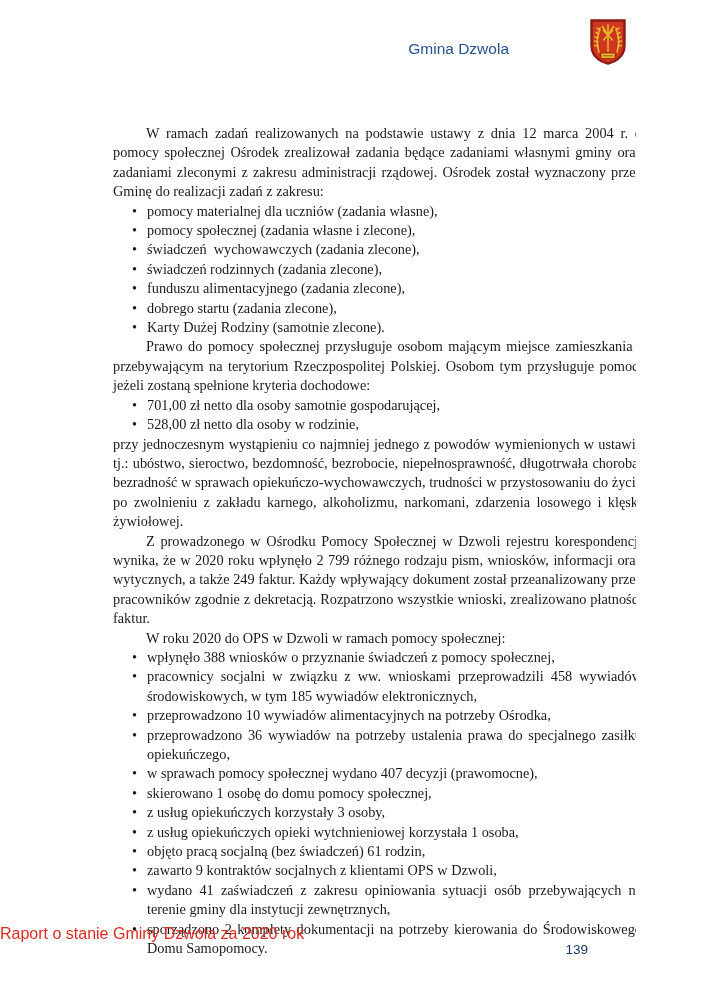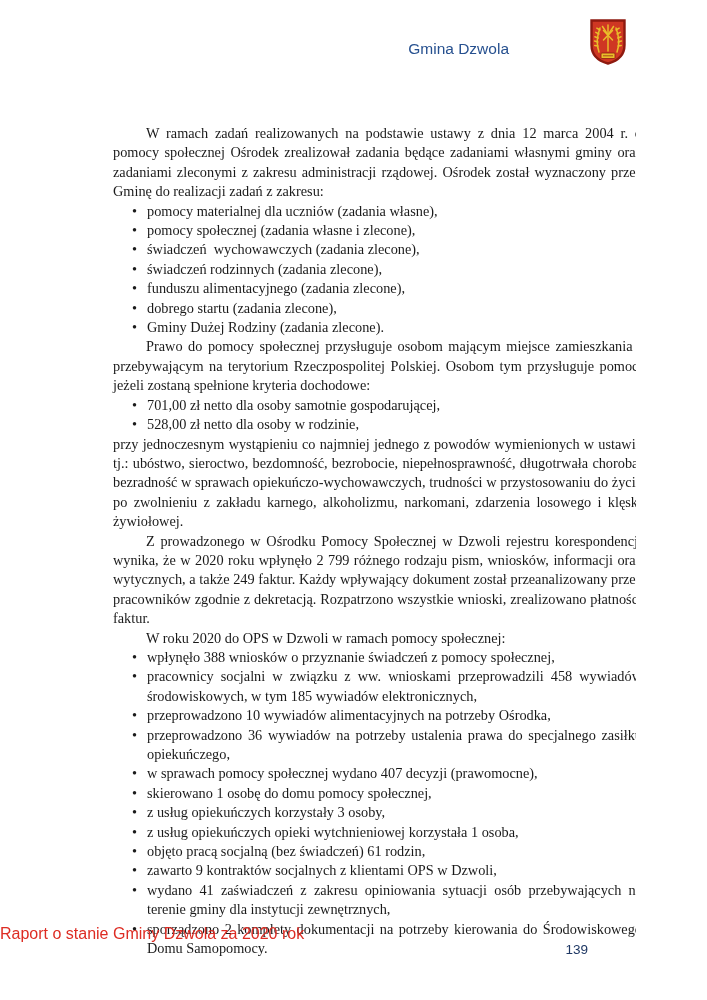--- a/index.html
+++ b/index.html
@@ -94,21 +94,21 @@
 
   <main class="body" id="content-root">
       <p class="para indent">W ramach zadań realizowanych na podstawie ustawy z dnia 12 marca 2004 r. o pomocy społecznej Ośrodek zrealizował zadania będące zadaniami własnymi gminy oraz zadaniami zleconymi z zakresu administracji rządowej. Ośrodek został wyznaczony przez Gminę do realizacji zadań z zakresu:</p>
       <ul class="bullets">
         <li>pomocy materialnej dla uczniów (zadania własne),</li>
         <li>pomocy społecznej (zadania własne i zlecone),</li>
         <li>świadczeń &nbsp;wychowawczych (zadania zlecone),</li>
         <li>świadczeń rodzinnych (zadania zlecone),</li>
         <li>funduszu alimentacyjnego (zadania zlecone),</li>
         <li>dobrego startu (zadania zlecone),</li>
-        <li>Gminy Dużej Rodziny (zadania zlecone).</li>
+        <li>Karty Dużej Rodziny (samotnie zlecone).</li>
       </ul>
       <p class="para indent">Prawo do pomocy społecznej przysługuje osobom mającym miejsce zamieszkania i przebywającym na terytorium Rzeczpospolitej Polskiej. Osobom tym przysługuje pomoc, jeżeli zostaną spełnione kryteria dochodowe:</p>
       <ul class="bullets">
         <li>701,00 zł netto dla osoby samotnie gospodarującej,</li>
         <li>528,00 zł netto dla osoby w rodzinie,</li>
       </ul>
       <p class="para">przy jednoczesnym wystąpieniu co najmniej jednego z powodów wymienionych w ustawie tj.: ubóstwo, sieroctwo, bezdomność, bezrobocie, niepełnosprawność, długotrwała choroba, bezradność w sprawach opiekuńczo-wychowawczych, trudności w przystosowaniu do życia po zwolnieniu z zakładu karnego, alkoholizmu, narkomani, zdarzenia losowego i klęski żywiołowej.</p>
       <p class="para indent">Z prowadzonego w Ośrodku Pomocy Społecznej w Dzwoli rejestru korespondencji wynika, że w 2020 roku wpłynęło 2 799 różnego rodzaju pism, wniosków, informacji oraz wytycznych, a także 249 faktur. Każdy wpływający dokument został przeanalizowany przez pracowników zgodnie z dekretacją. Rozpatrzono wszystkie wnioski, zrealizowano płatności faktur.</p>
       <p class="para indent">W roku 2020 do OPS w Dzwoli w ramach pomocy społecznej:</p>
       <ul class="bullets">

